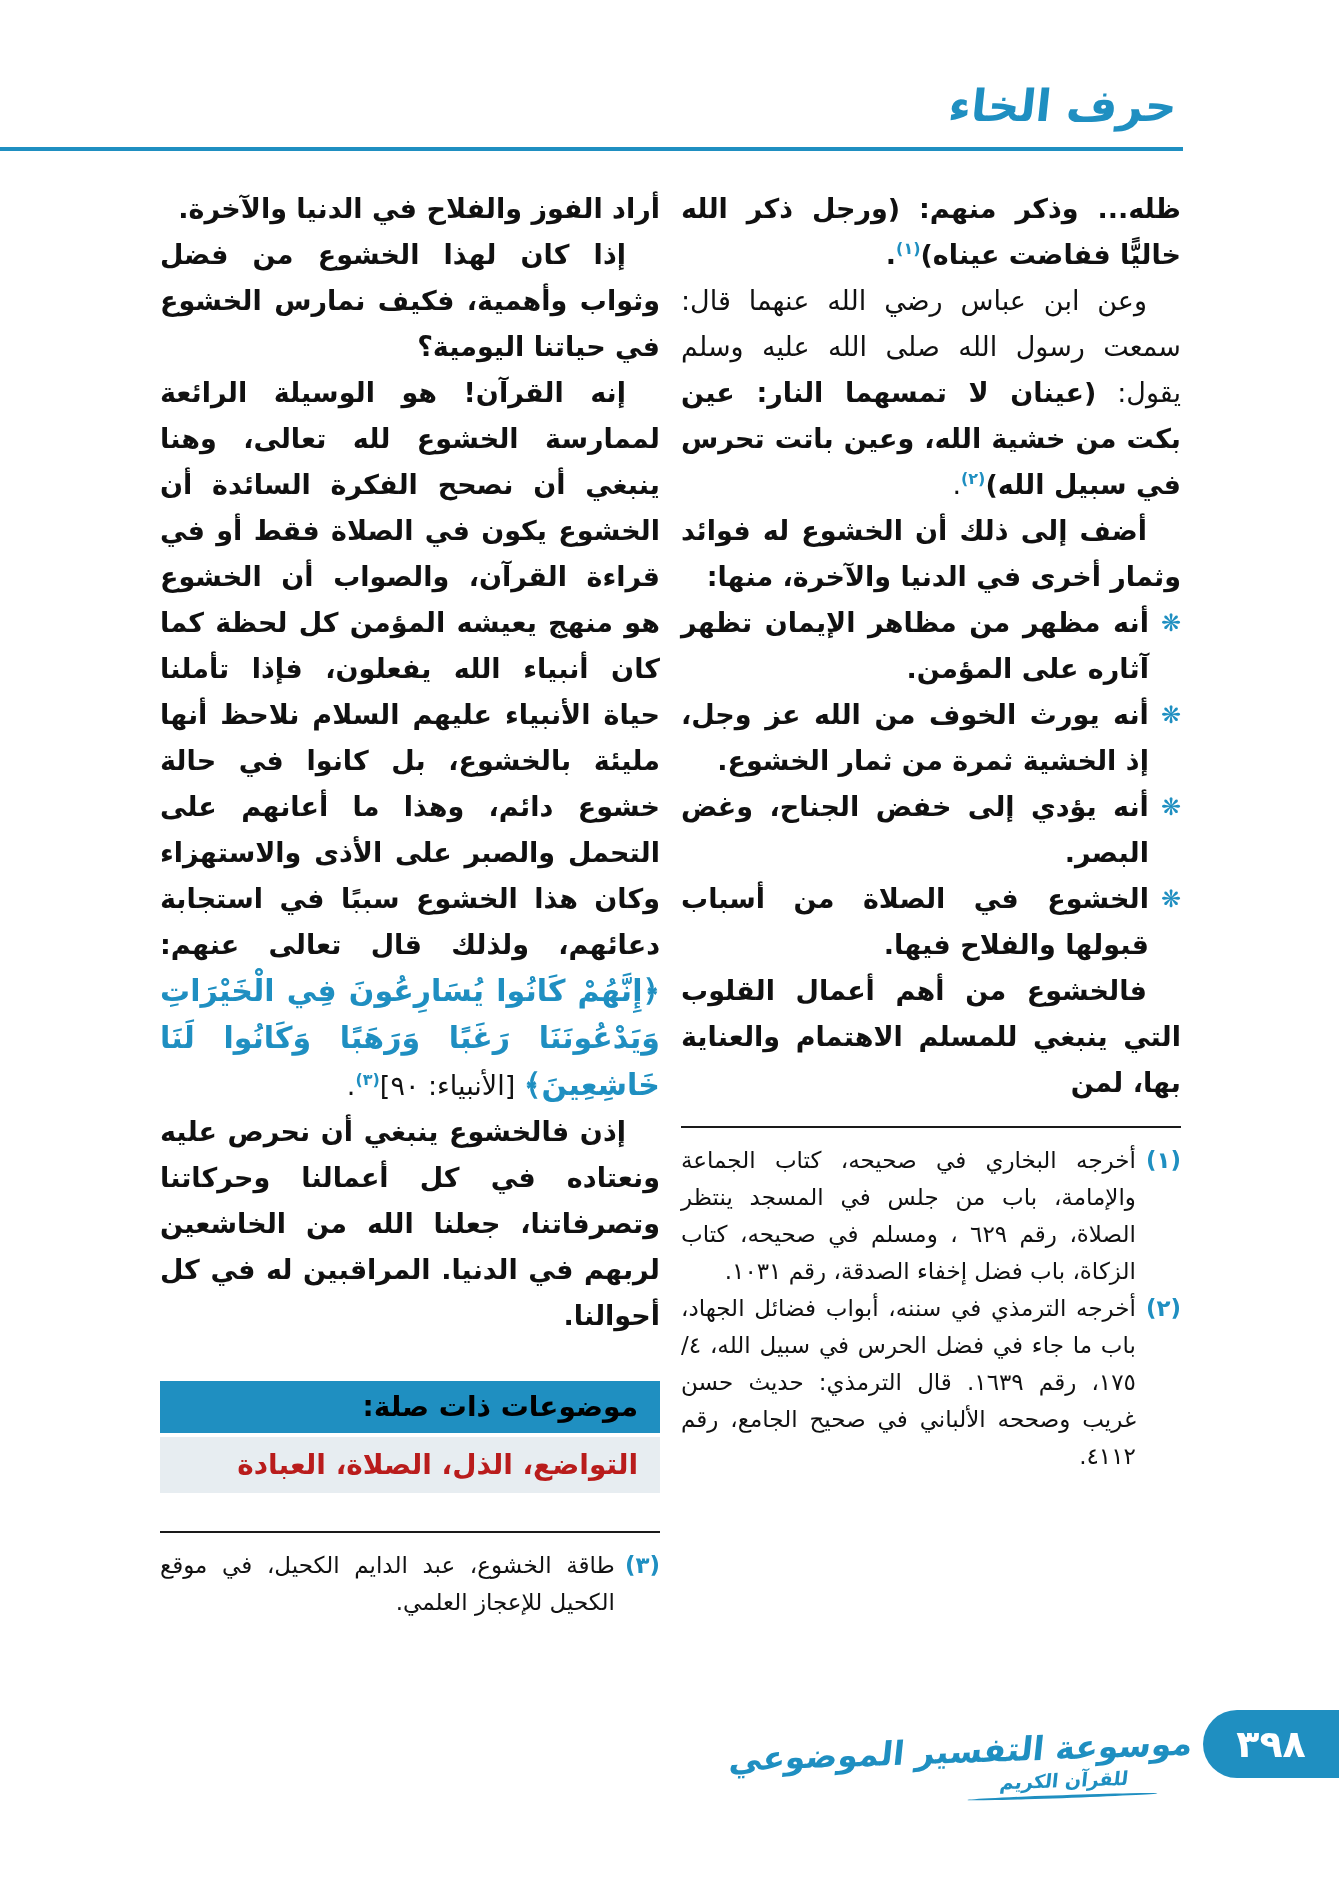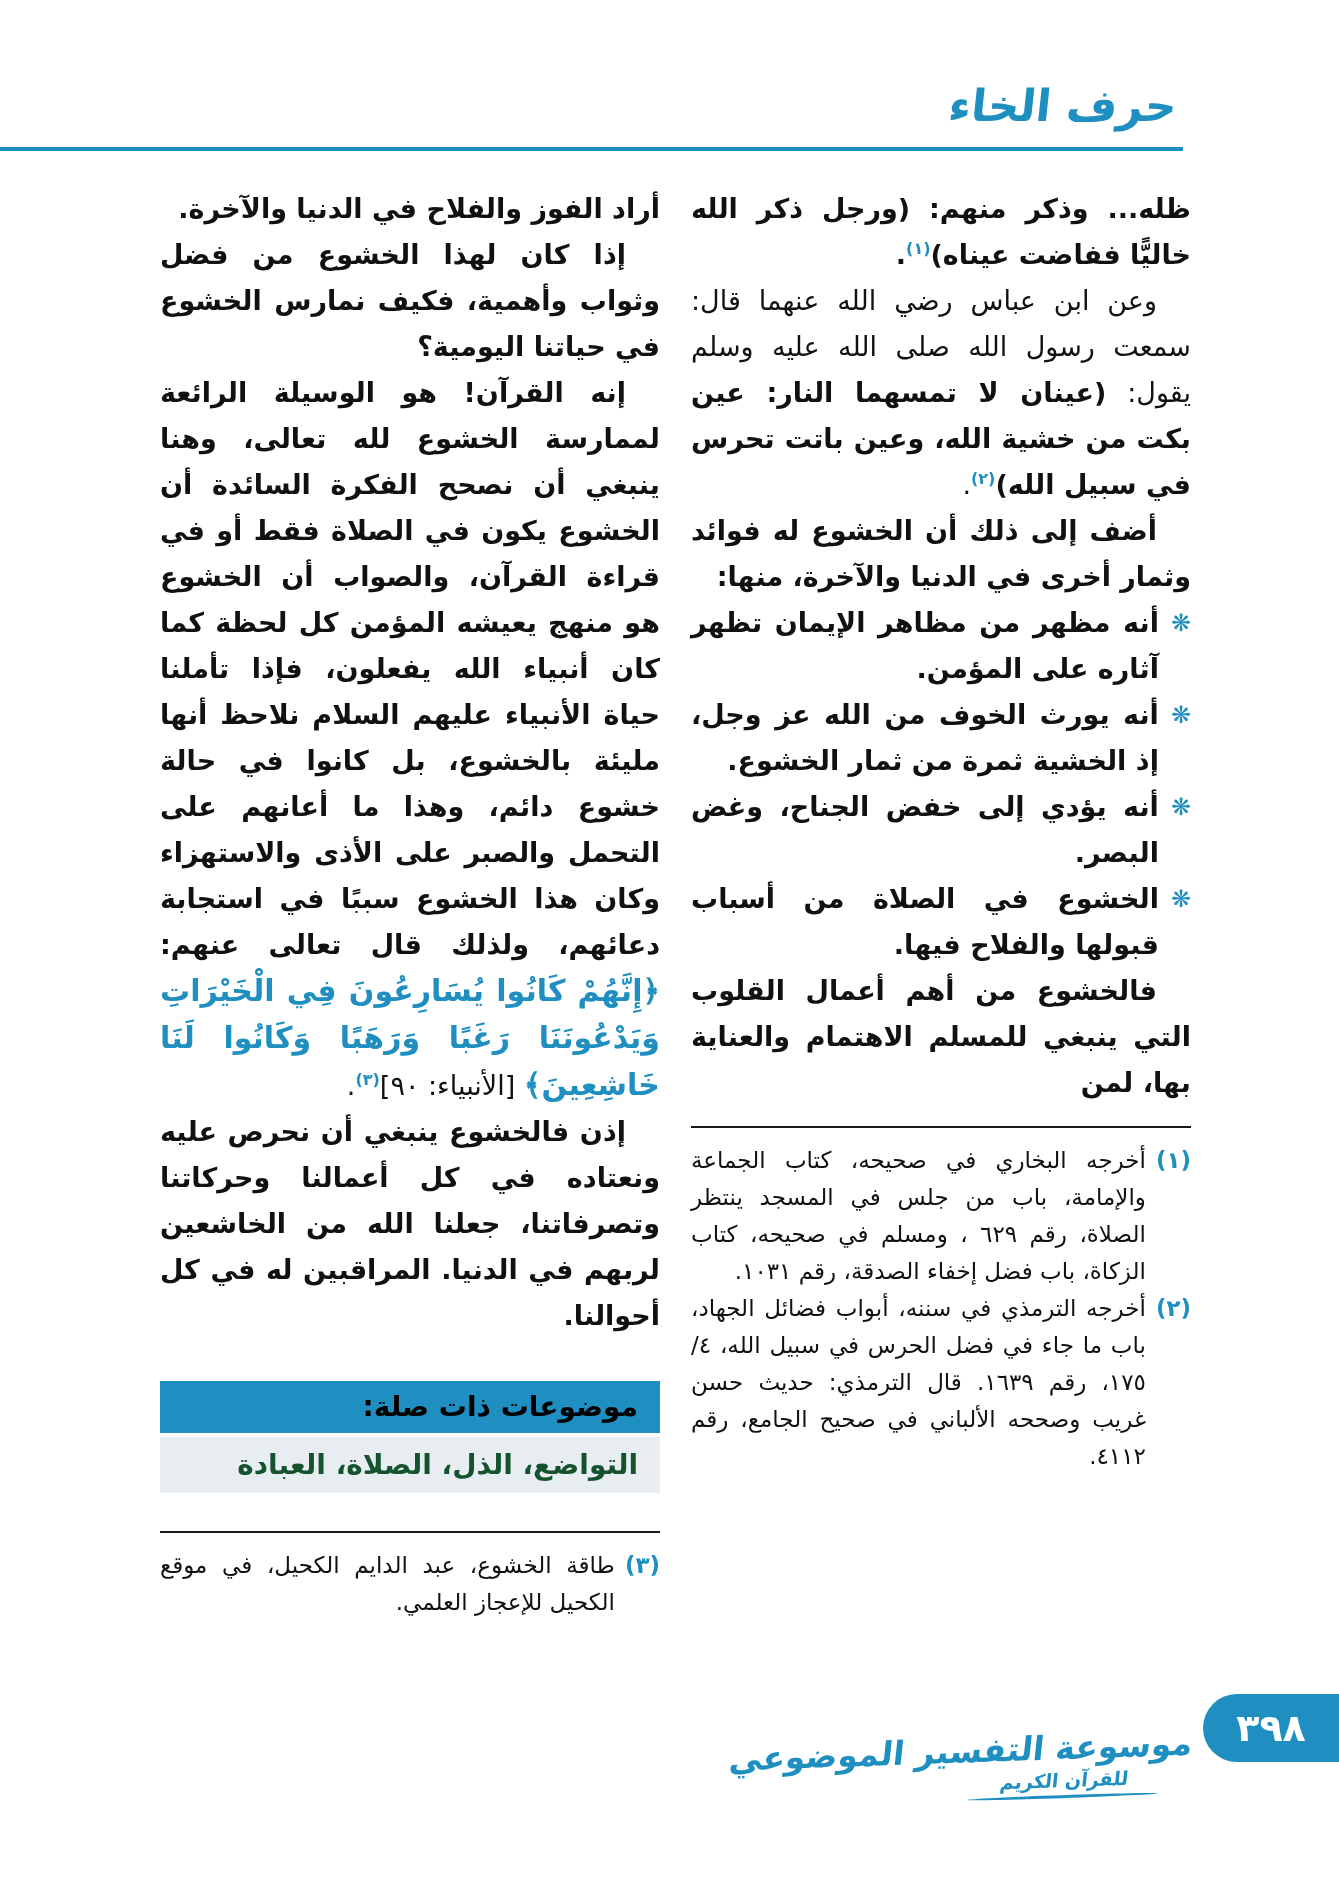--- a/index.html
+++ b/index.html
@@ -22,21 +22,21 @@
   }
   .header-rule{
     position:absolute;top:147px;left:0;right:156px;
     height:4px;background:var(--accent);
   }
   .col{
     position:absolute;top:186px;width:500px;
     font-size:27px;line-height:46px;
     text-align:justify;
   }
-  .col-right{right:148px;margin-left:20px;}
+  .col-right{right:158px;margin-left:20px;}
   .col-left{left:160px;}
   .para{margin:0;}
   .para.indent{text-indent:34px;}
   .b{font-weight:bold;}
   .bullet{display:flex;align-items:flex-start;gap:12px;}
   .flower{
     color:var(--accent);
     font-size:24px;line-height:46px;
     flex:0 0 auto;
   }
@@ -70,42 +70,42 @@
   .related-header{
     background:var(--accent);
     color:#000000;
     font-weight:bold;
     font-size:28px;
     line-height:38px;
     padding:7px 22px;
   }
   .related-body{
     background:#e7edf1;
-    color:#14532d;
+    color:#b91c1c;
     font-weight:bold;
     font-size:28px;
     line-height:38px;
     padding:9px 22px;
     margin-top:4px;
   }
   .logo{
     position:absolute;bottom:92px;right:148px;
     width:250px;
     text-align:center;
     color:var(--accent);
     transform:rotate(-2deg) skewX(-8deg);
   }
   .logo-line1{font-size:33px;font-weight:bold;white-space:nowrap;}
   .logo-line2{font-size:19px;font-weight:bold;margin-top:2px;}
   .logo-flourish{
     width:190px;height:3px;background:var(--accent);
     border-radius:50%;margin:4px auto 0 auto;
   }
   .page-badge{
-    position:absolute;right:0;bottom:128px;
+    position:absolute;right:0;bottom:112px;
     width:136px;height:68px;
     background:var(--accent);
     border-radius:36px 0 0 36px;
     display:flex;align-items:center;justify-content:center;
     color:#fff;font-size:38px;font-weight:bold;
   }
 </style>
 </head>
 <body>
 

